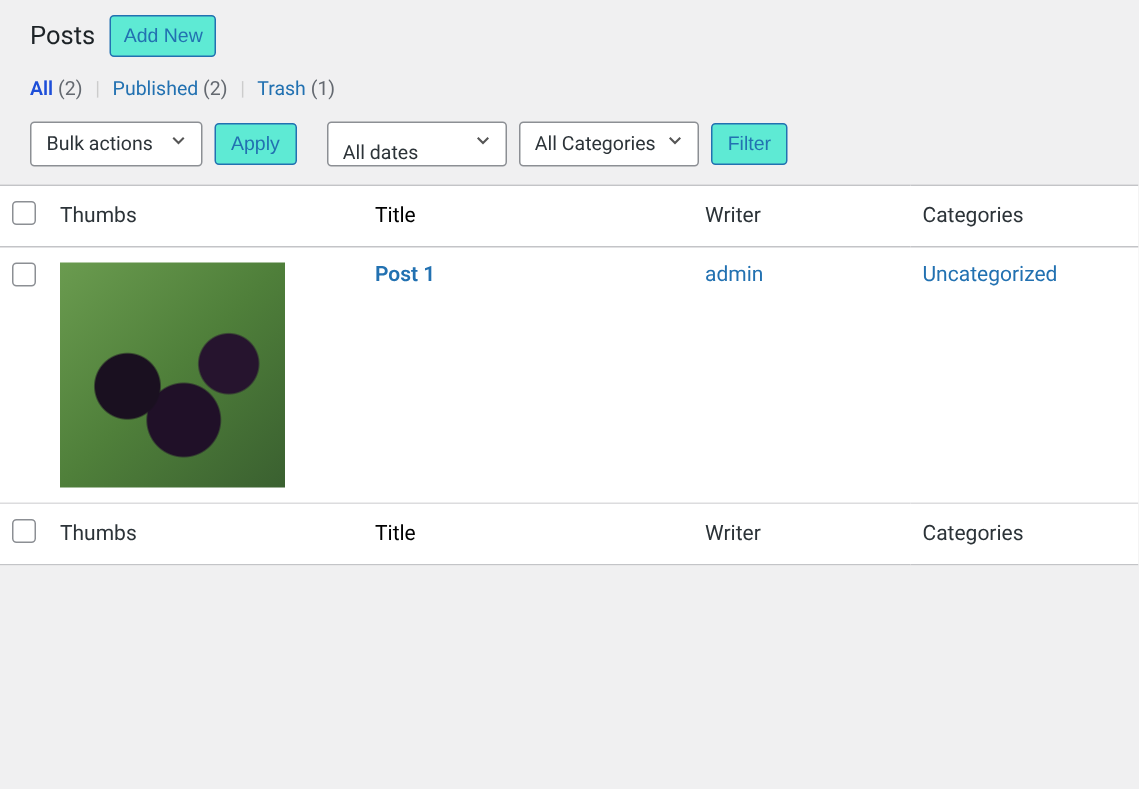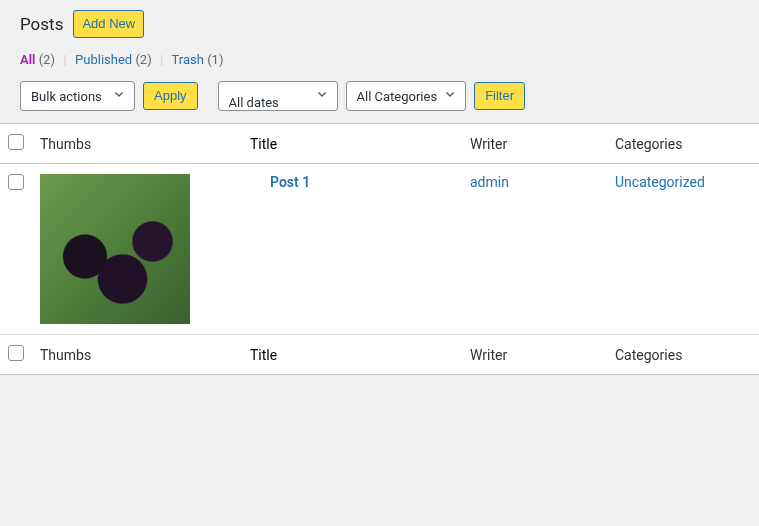--- a/index.html
+++ b/index.html
@@ -17,36 +17,36 @@
     gap: 10px;
     margin-bottom: 14px;
   }
   .page-title {
     font-size: 17px;
     font-weight: 400;
     color: #1d2327;
   }
   .btn {
     border: 1px solid #2271b1;
-    background: #fde047;
+    background: #5eead4;
     color: #2271b1;
     padding: 4px 10px;
     border-radius: 3px;
     font-size: 13px;
     cursor: pointer;
     line-height: 1.4;
   }
   .btn-addnew { padding: 4px 8px; }
   .subsubsub {
     font-size: 13px;
     color: #646970;
     margin-bottom: 14px;
   }
   .subsubsub .link { color: #2271b1; cursor: pointer; }
-  .subsubsub .current { color: #a21caf; font-weight: 600; }
+  .subsubsub .current { color: #1d4ed8; font-weight: 600; }
   .subsubsub .count { color: #646970; }
   .subsubsub .sep { color: #ccc; margin: 0 2px; }
   .tablenav {
     display: flex;
     align-items: center;
     gap: 8px;
     margin-bottom: 12px;
   }
   .select {
     border: 1px solid #8c8f94;
@@ -116,21 +116,20 @@
     background: #fff;
   }
   .thumb {
     width: 150px; height: 150px;
     display: block;
   }
   .row-title {
     color: #2271b1;
     font-weight: 600;
     cursor: pointer;
-    margin-left: 20px;
   }
   .cell-link {
     color: #2271b1;
     cursor: pointer;
   }
   svg.chev-icon { width: 14px; height: 14px; }
   
   .thumb.berries {
     background:
       radial-gradient(circle at 30% 55%, #1a1020 16%, transparent 17%),

